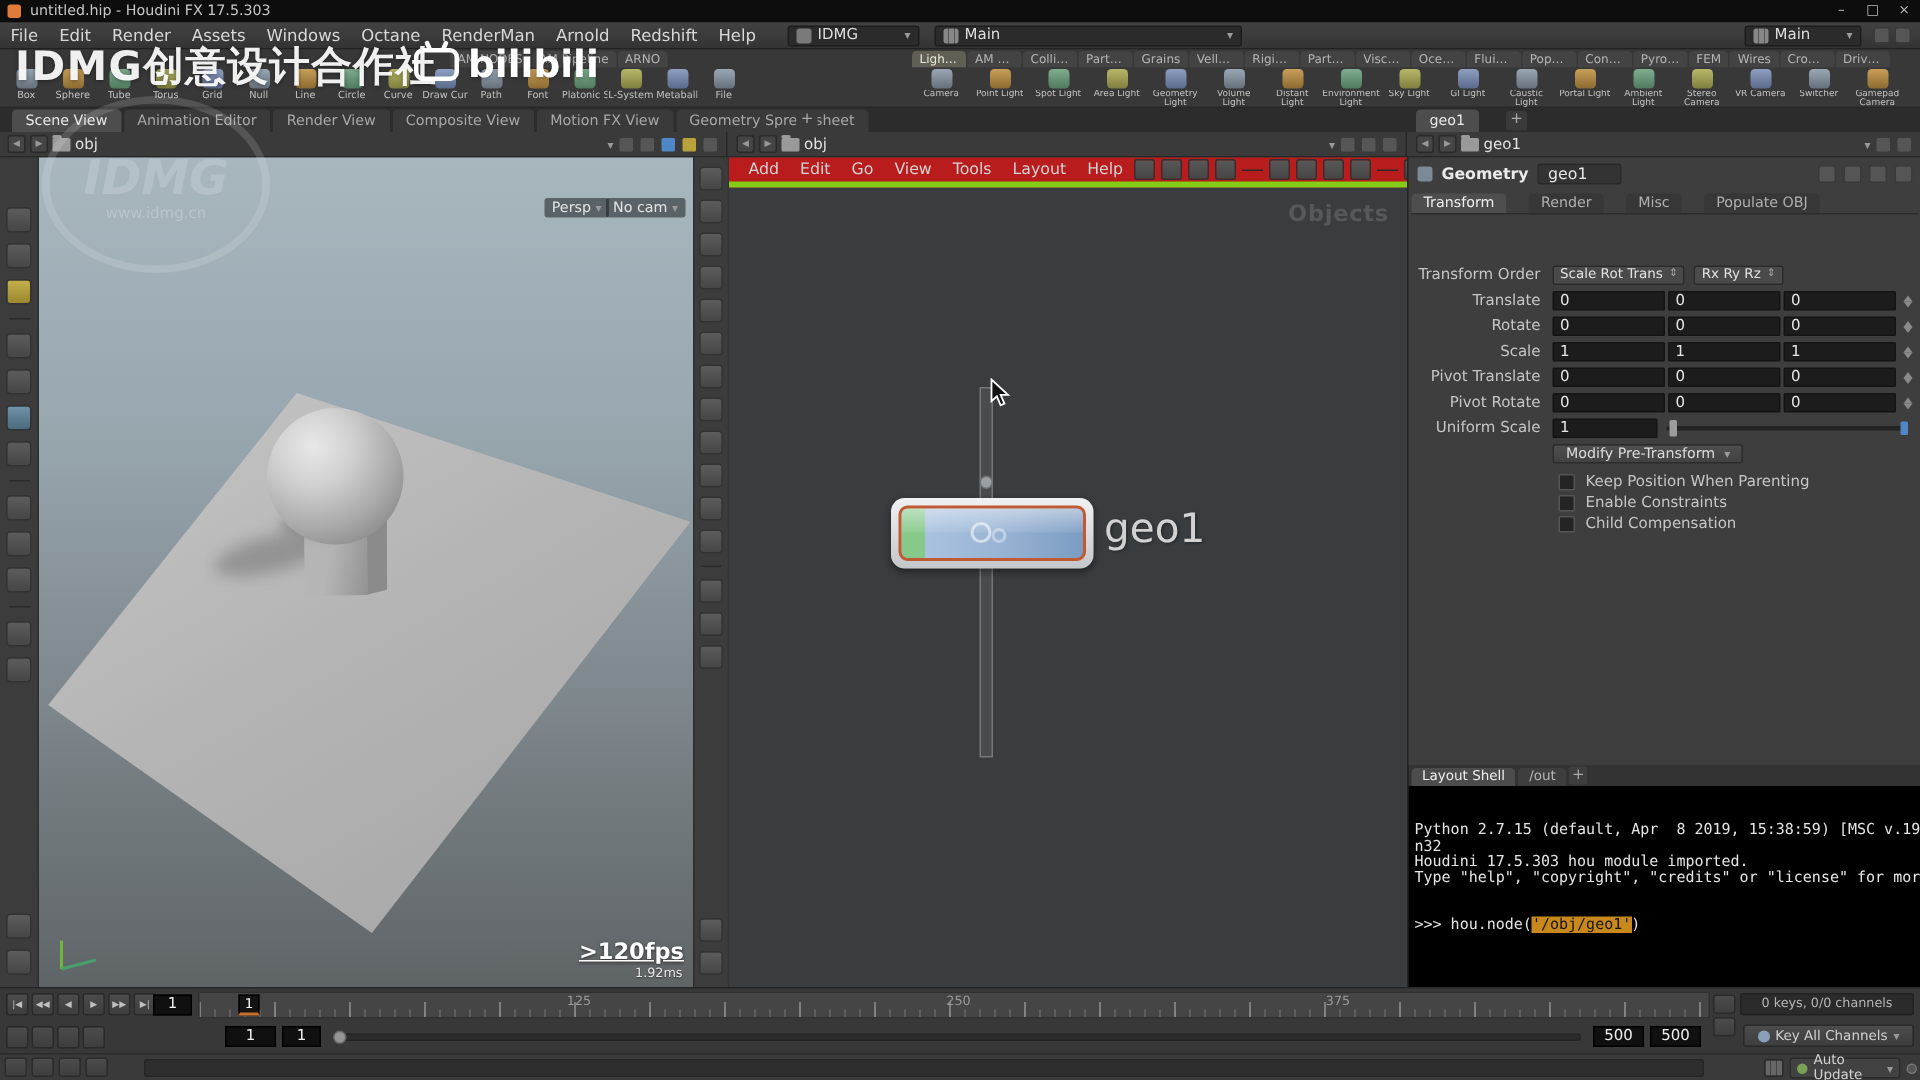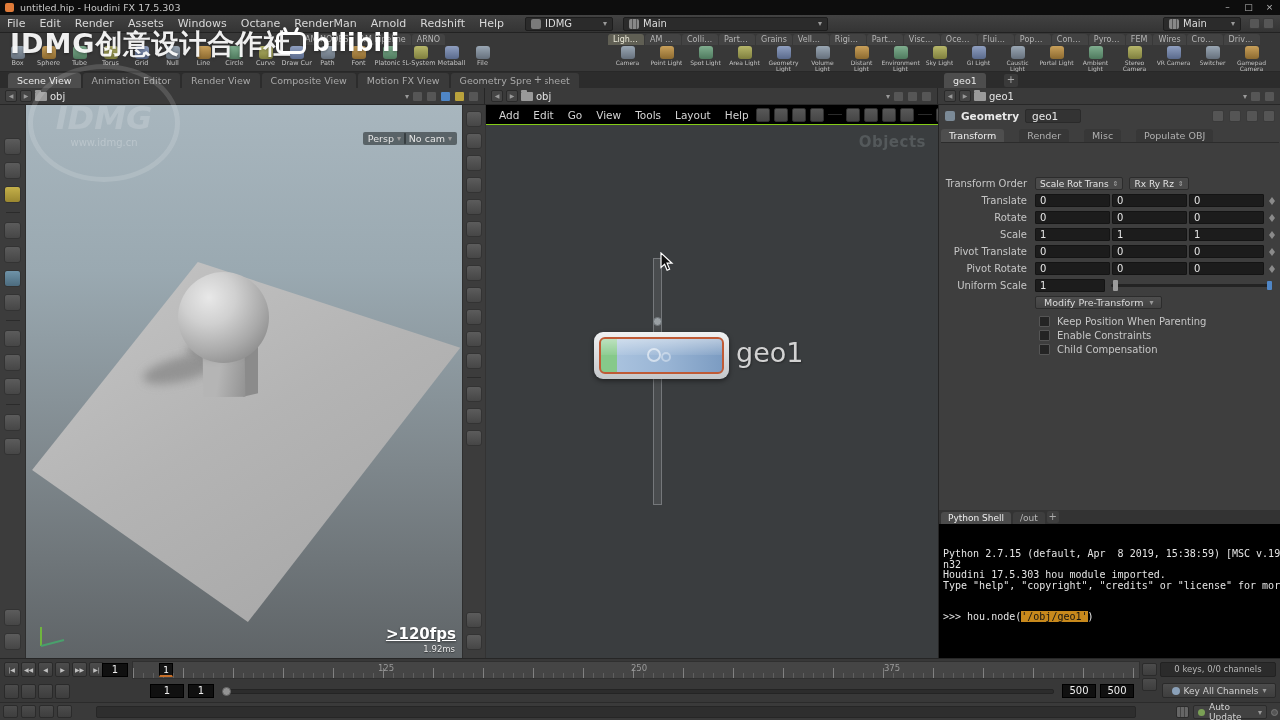--- a/index.html
+++ b/index.html
@@ -94,21 +94,21 @@
   .boxf{position:absolute;left:177px;top:246px;width:42px;height:46px;background:linear-gradient(100deg,#b5b5b5 40%,#a1a1a1 75%,#929292);transform:rotate(-1deg);}
   .sphere{position:absolute;left:152px;top:167px;width:91px;height:91px;border-radius:50%;background:radial-gradient(circle at 34% 28%,#e8e8e8 0%,#d0d0d0 30%,#a9a9a9 62%,#878787 86%,#7b7b7b 100%);}
   .vp-ctrl{position:absolute;top:27px;height:13px;background:rgba(28,32,34,.55);border-radius:2px;color:#e4e4e4;font-size:9.5px;display:flex;align-items:center;gap:3px;padding:0 5px;}
   #ctrl-persp{right:56px;}
   #ctrl-nocam{right:5px;}
   .fps{position:absolute;right:6px;bottom:15px;font-size:15px;font-weight:bold;color:#fff;text-shadow:0 1px 2px rgba(0,0,0,.6);text-decoration:underline;}
   .ms{position:absolute;right:7px;bottom:4px;font-size:8.5px;color:#e9e9e9;text-shadow:0 1px 1px rgba(0,0,0,.5);}
 
   
   #network{position:absolute;left:486px;top:105px;width:452px;height:553px;background:#3a3d3f;}
-  #net-menu{position:absolute;left:0;top:0;width:452px;height:20px;background:#000000;border-bottom:1px solid #84cc16;display:flex;align-items:center;padding:0 6px;}
+  #net-menu{position:absolute;left:0;top:0;width:452px;height:20px;background:#b91c1c;border-bottom:4px solid #84cc16;display:flex;align-items:center;padding:0 6px;}
   .net-menus{display:flex;}
   .net-menu-item{font-size:10.5px;color:#d4d4d4;padding:0 7px;}
   #net-icons{margin-left:auto;display:flex;gap:4px;align-items:center;}
   .nic{width:14px;height:14px;border-radius:2px;background:linear-gradient(#585858,#464646);border:1px solid #303030;flex:none;}
   #net-canvas{position:absolute;left:0;top:20px;width:452px;height:533px;overflow:hidden;}
   .objects-label{position:absolute;right:12px;top:8px;font-size:15px;font-weight:bold;color:#54595b;letter-spacing:.5px;}
   .wirebar{position:absolute;left:167px;top:133px;width:9px;height:247px;background:rgba(210,214,218,.10);border:1px solid rgba(170,175,180,.45);}
   .conn-dot{position:absolute;left:167px;top:192px;width:9px;height:9px;border-radius:50%;background:#9aa0a4;border:1px solid #6e7478;}
   .node{position:absolute;left:108px;top:207px;width:135px;height:47px;border-radius:9px;background:linear-gradient(#f0f1f2,#c4c7ca);box-shadow:0 2px 5px rgba(0,0,0,.45);}
   .node-inner{position:absolute;left:5px;top:5px;right:5px;bottom:5px;border-radius:6px;border:2px solid #bf5a35;background:linear-gradient(90deg,#86c98a 0%,#86c98a 13%,#a9c2de 13%,#98b4d4 55%,#7c9cc2 100%);overflow:hidden;}
@@ -131,21 +131,21 @@
   .p-tab.active{background:#4e4e4e;color:#eee;}
   .p-body{position:absolute;left:0;top:42px;width:342px;margin-top:28px;}
   .prow{display:flex;align-items:center;height:17px;padding-right:4px;}
   .plabel{width:96px;text-align:right;padding-right:8px;font-size:10px;color:#c6c6c6;white-space:nowrap;flex:none;}
   .pfields{display:flex;gap:2px;flex:1;}
   .pfield{flex:1;height:13px;background:#1c1c1c;border:1px solid #141414;border-radius:1px;color:#e6e6e6;font-size:10px;line-height:11px;padding:0 4px;}
   .pfield.us{flex:none;width:70px;}
   .ladder{width:10px;height:13px;margin-left:3px;display:flex;flex-direction:column;justify-content:center;align-items:center;flex:none;}
   .ladder::before{content:"";border:3px solid transparent;border-bottom:4px solid #8a8a8a;}
   .ladder::after{content:"";border:3px solid transparent;border-top:4px solid #8a8a8a;}
-  .p-combo{height:13px;background:#4a4a4a;border:1px solid #2c2c2c;border-radius:2px;font-size:9px;color:#e2e2e2;display:flex;align-items:center;padding:0 4px;gap:4px;margin-right:6px;}
+  .p-combo{height:13px;background:#4a4a4a;border:1px solid #2c2c2c;border-radius:2px;font-size:9px;color:#e2e2e2;display:flex;padding:0 4px;gap:4px;margin-right:6px;}
   .updn{font-size:7px;color:#aaa;}
   .slider{flex:1;height:3px;background:#232323;border-radius:2px;position:relative;margin:0 8px 0 6px;}
   .slider-handle{position:absolute;left:2px;top:-4px;width:5px;height:11px;background:#9c9c9c;border-radius:1px;}
   .slider-end{position:absolute;right:-3px;top:-3px;width:5px;height:9px;background:#4f86c6;border-radius:1px;}
   .p-btn{height:13px;background:linear-gradient(#4e4e4e,#424242);border:1px solid #2c2c2c;border-radius:2px;font-size:9.5px;color:#dcdcdc;display:flex;align-items:center;gap:6px;padding:0 8px;}
   .cbrows{margin-top:3px;}
   .cbrow{display:flex;align-items:center;height:14px;padding-left:100px;gap:7px;font-size:10px;color:#c6c6c6;}
   .cbrow::before{content:"";width:9px;height:9px;background:#242424;border:1px solid #555;border-radius:1px;}
 
   
@@ -686,21 +686,21 @@
           <div class="cbrow" data-name="parameter-checkbox">Keep Position When Parenting</div>
           <div class="cbrow" data-name="parameter-checkbox">Enable Constraints</div>
           <div class="cbrow" data-name="parameter-checkbox">Child Compensation</div>
         </div>
     </div>
   </div>
 
   <div id="pyshell" data-name="python-shell-panel">
     <div class="py-tabs" data-name="python-shell-tabs">
       <div class="py-tabs-list" data-name="shell-tab-list">
-          <div class="py-tab active" data-name="shell-tab">Python Shell</div>
+          <div class="py-tab active" data-name="shell-tab">Layout Shell</div>
           <div class="py-tab" data-name="shell-tab">/out</div>
         </div>
       <div class="py-plus" data-name="new-tab-button">+</div>
     </div>
     <div class="py-console" data-name="python-console">
       <div class="py-lines" data-name="console-lines"><div class="py-line" data-name="console-line">Python 2.7.15 (default, Apr  8 2019, 15:38:59) [MSC v.1916 64</div><div class="py-line" data-name="console-line">n32</div><div class="py-line" data-name="console-line">Houdini 17.5.303 hou module imported.</div><div class="py-line" data-name="console-line">Type "help", "copyright", "credits" or "license" for more info</div></div>
       <div class="py-line" data-name="python-prompt-line"><span data-name="prompt-text">&gt;&gt;&gt; hou.node(</span><span class="hl" data-name="selected-path-text">'/obj/geo1'</span><span data-name="prompt-text-end">)</span></div>
     </div>
   </div>
 </div>

